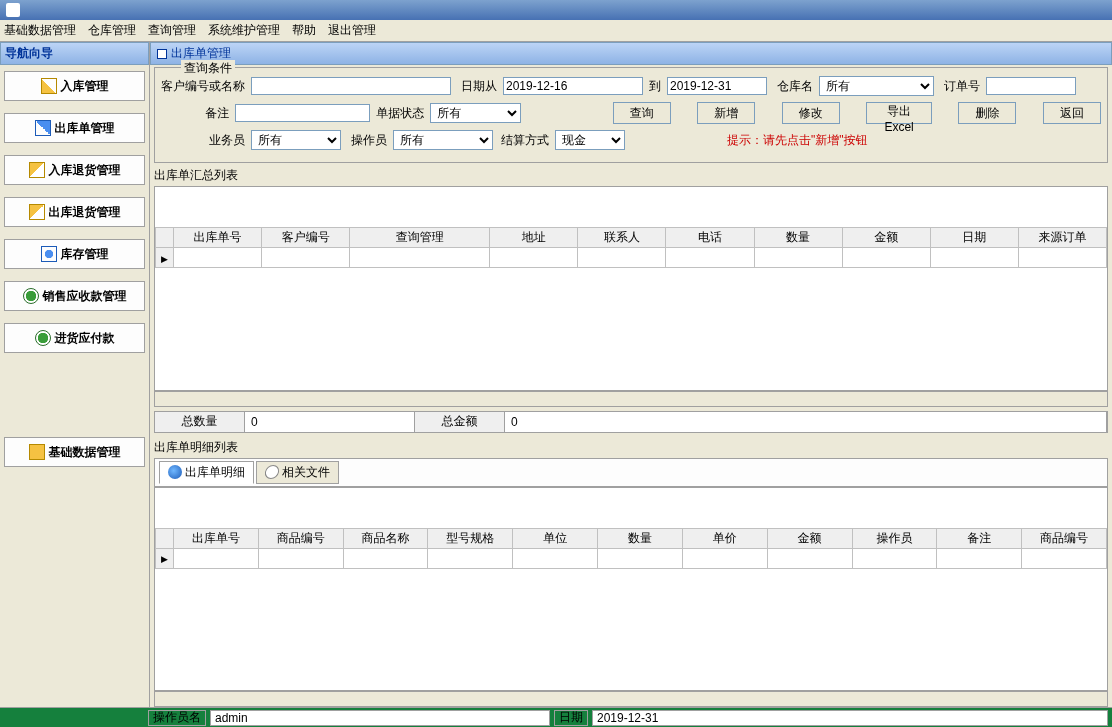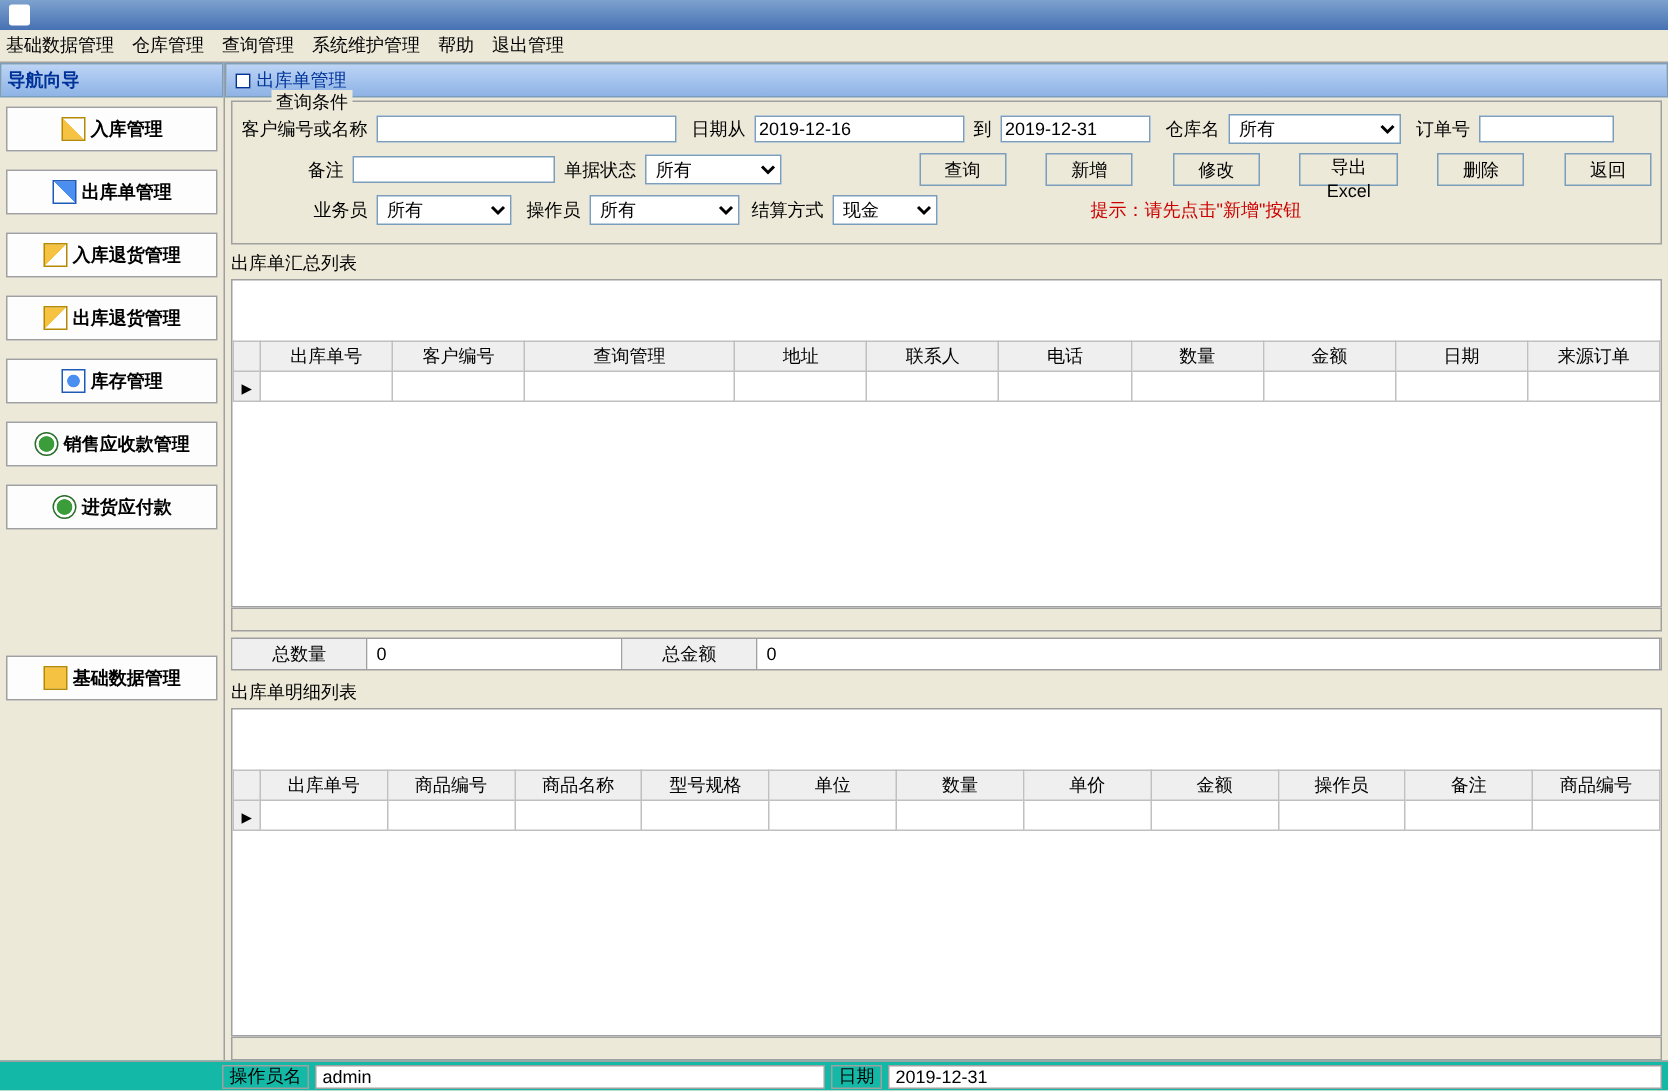--- a/index.html
+++ b/index.html
@@ -42,21 +42,21 @@
 
 .totals-row { border: 1px solid #a0a0a0; background: #ece9d8; margin: 4px; display: flex; align-items: flex-start; height: 22px; }
 .totals-row .tlbl { width: 90px; text-align: center; border-right: 1px solid #a0a0a0; height:100%; display:flex;align-items:center;justify-content:center; background:#efefef; }
 .totals-row .tval { flex: 1; padding: 0 6px; border-right: 1px solid #a0a0a0; height:100%; display:flex;align-items:center; background:#fff; }
 
 .tab-strip { display: flex; gap: 2px; padding: 2px 4px; align-items: center; background: #fdfdfd; border: 1px solid #a0a0a0; margin: 0 4px; }
 .tab { border: 1px solid #a0a0a0; background: #ece9d8; padding: 2px 8px; display: flex; align-items: center; gap: 3px; }
 .tab.active { background: #fff; border-bottom: 1px solid #fff; }
 .tab .ticon { width: 14px; height: 14px; display:inline-block; border-radius: 50%; }
 
-.statusbar { position: absolute; bottom: 0; left: 0; right: 0; height: 20px; background: #14b8a6; border-top: 1px solid #a0a0a0; display: flex; align-items: center; padding: 0 4px; gap: 4px; }
+.statusbar { position: absolute; bottom: 0; left: 0; right: 0; height: 20px; background: #15803d; border-top: 1px solid #a0a0a0; display: flex; align-items: center; padding: 0 4px; gap: 4px; }
 .statusbar .sitem { border: 1px solid #a0a0a0; height: 16px; padding: 0 4px; display: flex; align-items: center; }
 .statusbar .svallong { width: 340px; background: #fff; }
 
 .hint { color: #cc0000; font-weight: normal; }
 .scroll-x { height: 16px; background: #ece9d8; border: 1px solid #a0a0a0; margin: 0 4px; }
 
 .ico-arrow-in { background: linear-gradient(45deg,#f5c242 50%, transparent 50%); border:1px solid #b58900;}
 .ico-arrow-out { background: linear-gradient(225deg,#4a8ef0 50%, transparent 50%); border:1px solid #1c5bb8;}
 .ico-return { background: linear-gradient(135deg,#f5c242 50%, #fff 50%); border:1px solid #b58900;}
 .ico-stock { background: radial-gradient(#4a8ef0 40%, transparent 45%); border:1px solid #1c5bb8;}
@@ -213,20 +213,30 @@
     <div class="scroll-x"></div>
 
     <div class="totals-row">
       <div class="tlbl">总数量</div>
       <div class="tval" style="flex:0 0 170px;">0</div>
       <div class="tlbl">总金额</div>
       <div class="tval">0</div>
     </div>
 
     <div class="section-label">出库单明细列表</div>
+    <div class="tab-strip">
+      <div class="tab active">
+        <span class="ticon ico-globe"></span>
+        <span>出库单明细</span>
+      </div>
+      <div class="tab">
+        <span class="ticon ico-clip"></span>
+        <span>相关文件</span>
+      </div>
+    </div>
     <div class="grid-wrap" style="flex:1 1 200px;">
       <table class="grid">
         <thead>
             <tr>
           <th class="rowhdr"></th>
           <th>出库单号</th>
           <th>商品编号</th>
           <th>商品名称</th>
           <th>型号规格</th>
           <th>单位</th>

